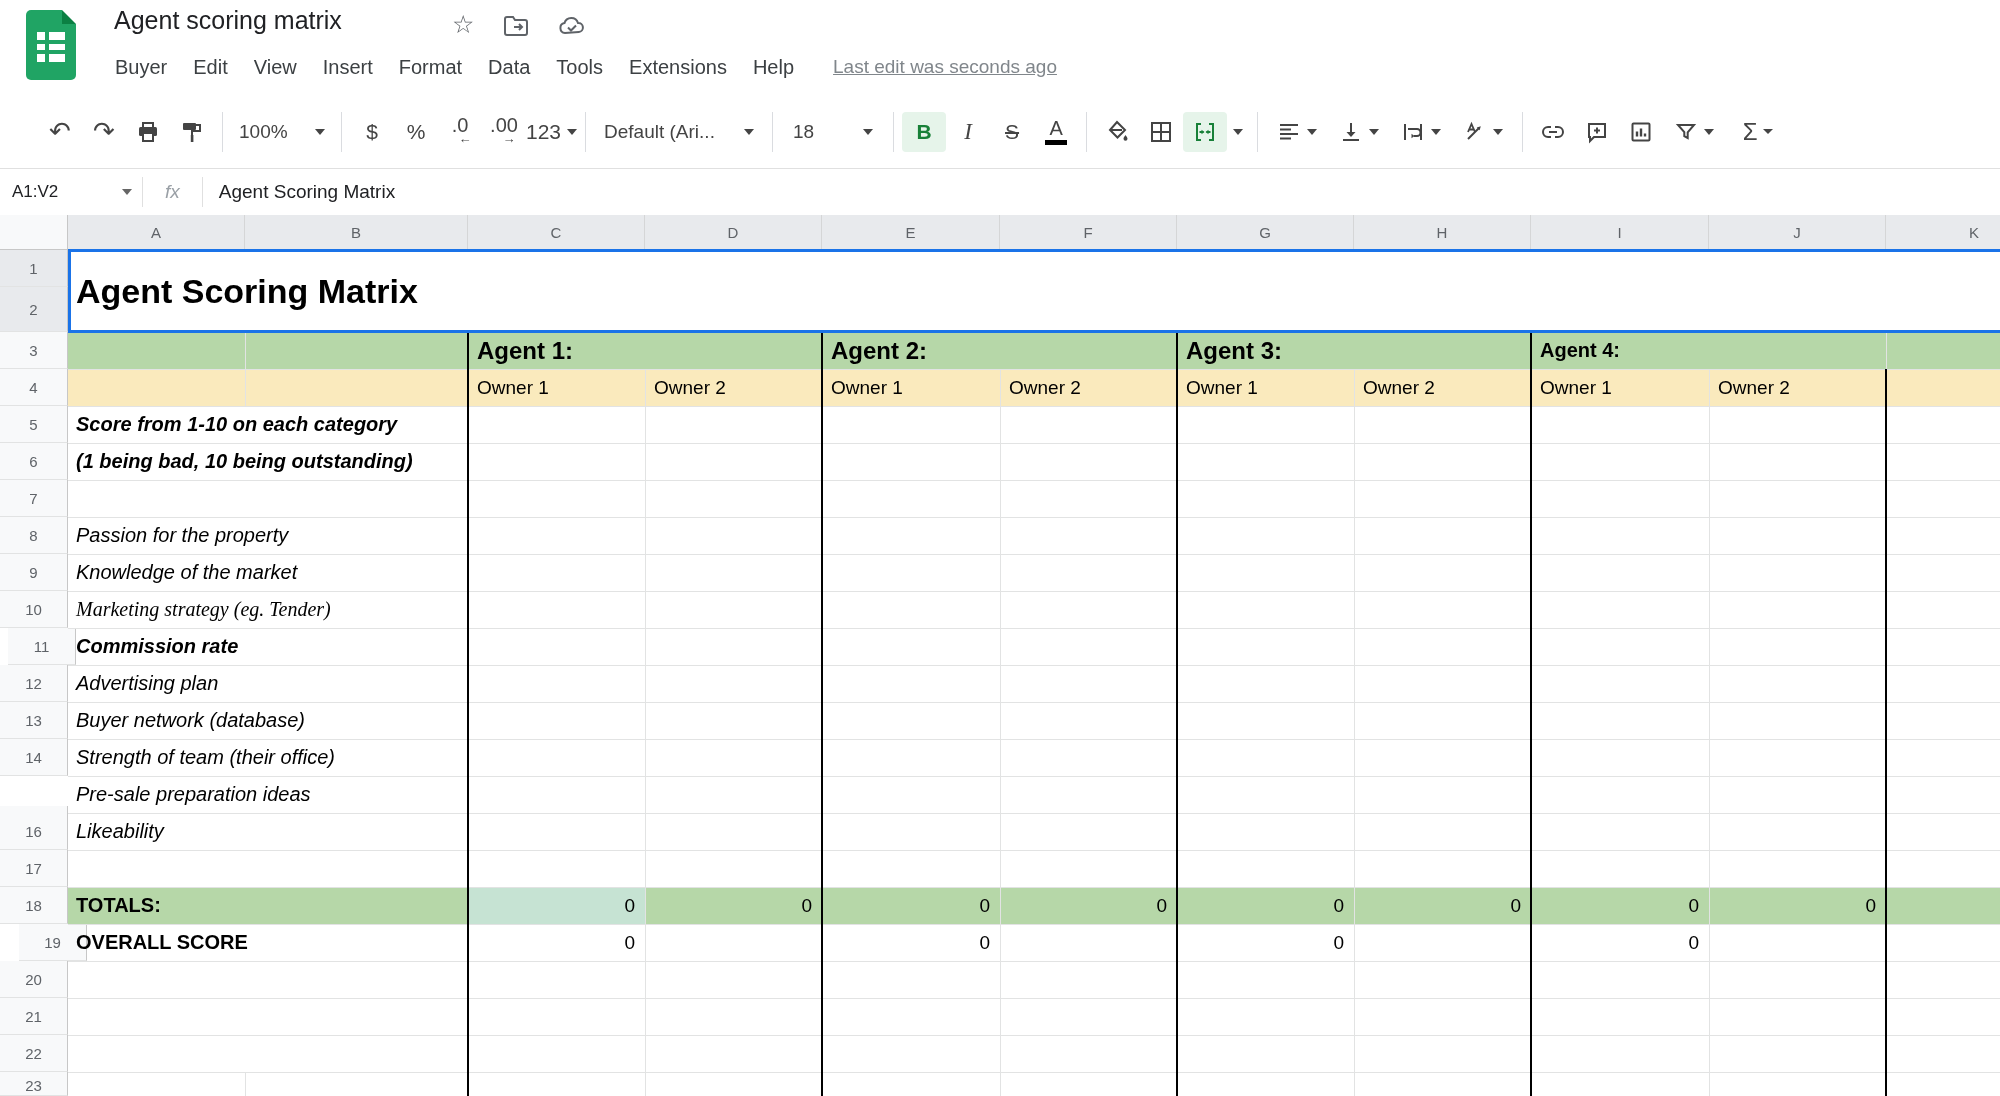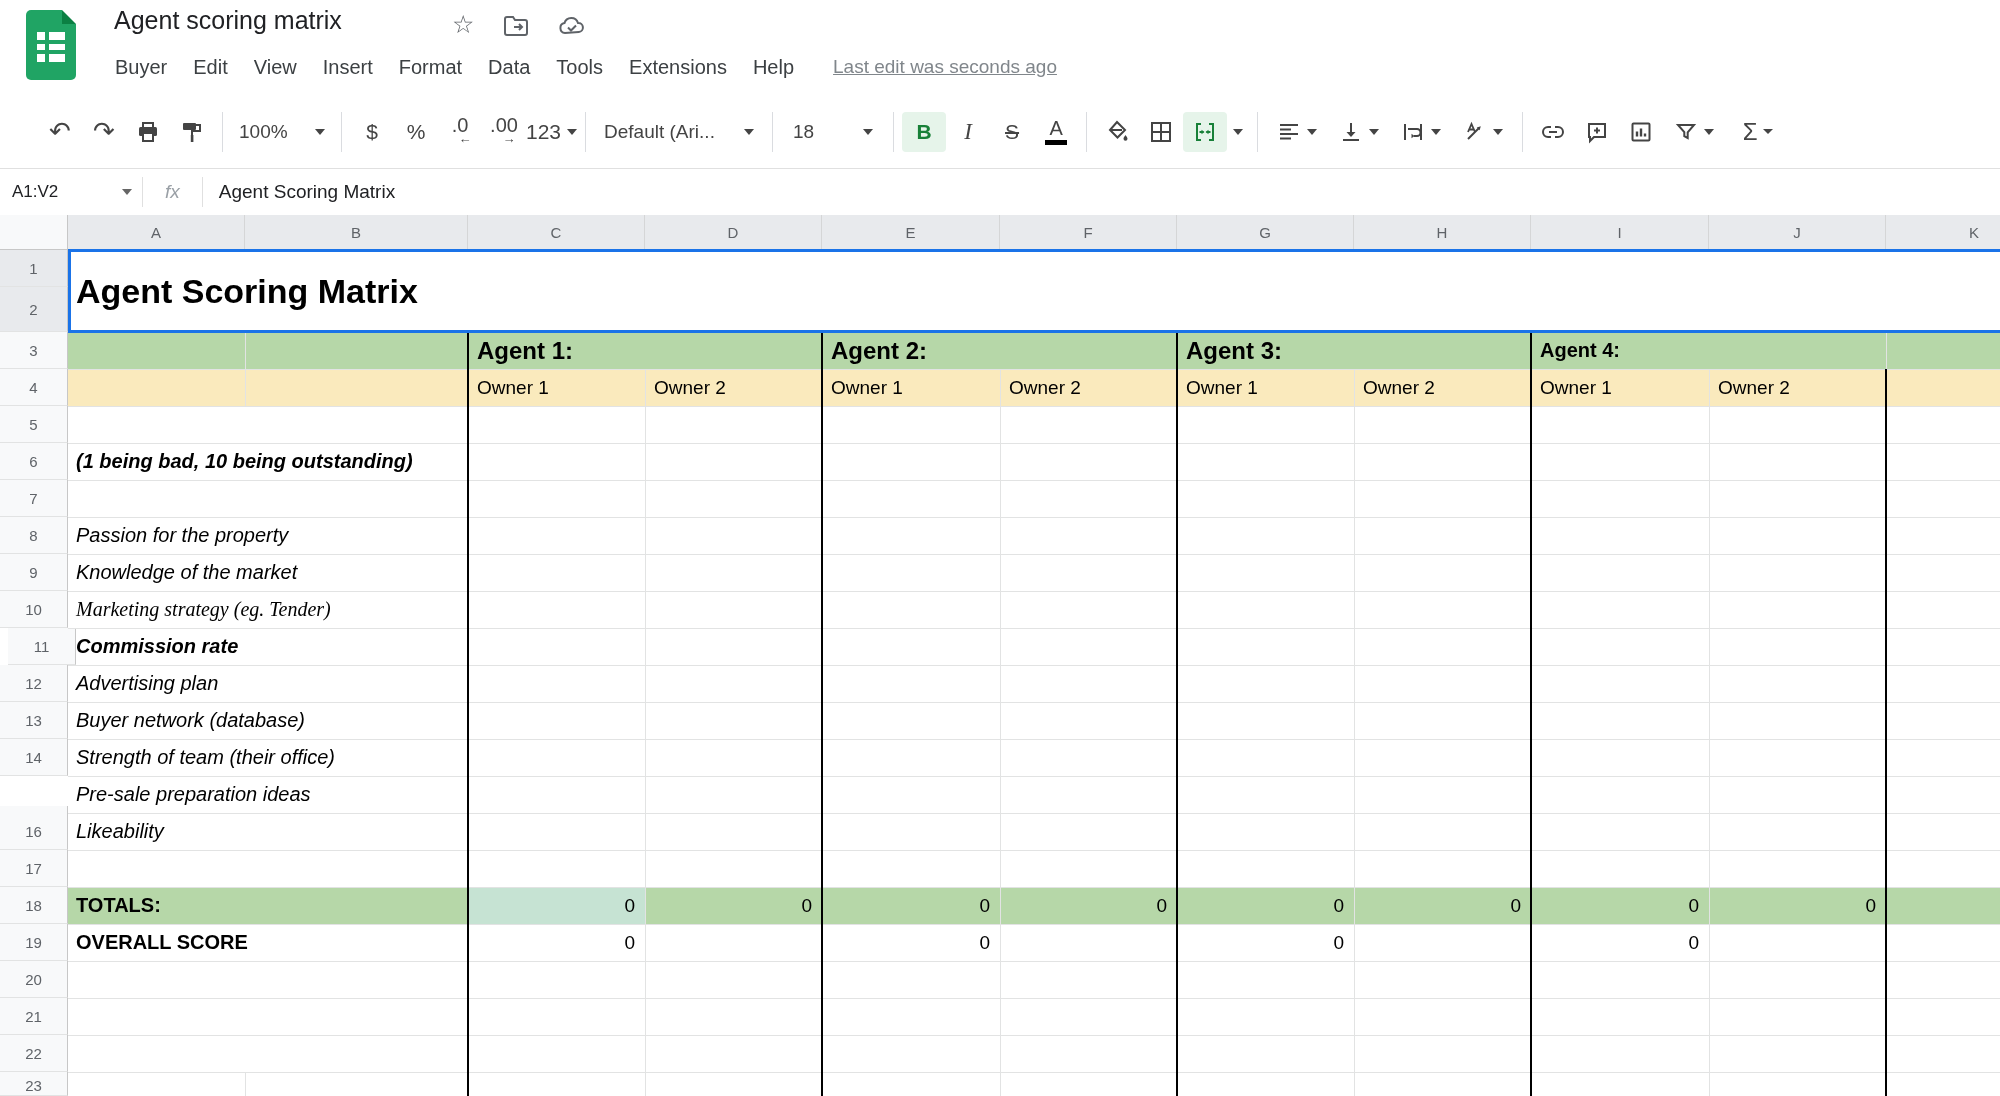--- a/index.html
+++ b/index.html
@@ -286,21 +286,21 @@
   <div class="rn" style="top:554px;height:37px;line-height:37px;">9</div>
   <div class="rn" style="top:591px;height:37px;line-height:37px;">10</div>
   <div class="rn" style="top:628px;height:37px;line-height:37px;margin-left:8px;">11</div>
   <div class="rn" style="top:665px;height:37px;line-height:37px;">12</div>
   <div class="rn" style="top:702px;height:37px;line-height:37px;">13</div>
   <div class="rn" style="top:739px;height:37px;line-height:37px;">14</div>
   <div class="rn" style="top:806px;height:37px;line-height:37px;">15</div>
   <div class="rn" style="top:813px;height:37px;line-height:37px;">16</div>
   <div class="rn" style="top:850px;height:37px;line-height:37px;">17</div>
   <div class="rn" style="top:887px;height:37px;line-height:37px;">18</div>
-  <div class="rn" style="top:924px;height:37px;line-height:37px;">19</div>
+  <div class="rn" style="top:924px;height:37px;line-height:37px;margin-left:19px;">19</div>
   <div class="rn" style="top:961px;height:37px;line-height:37px;">20</div>
   <div class="rn" style="top:998px;height:37px;line-height:37px;">21</div>
   <div class="rn" style="top:1035px;height:37px;line-height:37px;">22</div>
   <div class="rn" style="top:1072px;height:24px;line-height:28px;">23</div>
 
   <div class="band" style="top:332px;background:#b6d7a8;"></div>
   <div class="band" style="top:369px;background:#faeabd;"></div>
   <div class="band" style="top:887px;background:#b6d7a8;"></div>
   <div class="abs" style="left:469px;top:887px;width:176px;height:37px;background:#c6e3d3;"></div>
 
@@ -358,20 +358,21 @@
 
   <div class="cell" style="left:477px;top:369px;font-size:19px;">Owner 1</div>
   <div class="cell" style="left:654px;top:369px;font-size:19px;">Owner 2</div>
   <div class="cell" style="left:831px;top:369px;font-size:19px;">Owner 1</div>
   <div class="cell" style="left:1009px;top:369px;font-size:19px;">Owner 2</div>
   <div class="cell" style="left:1186px;top:369px;font-size:19px;">Owner 1</div>
   <div class="cell" style="left:1363px;top:369px;font-size:19px;">Owner 2</div>
   <div class="cell" style="left:1540px;top:369px;font-size:19px;">Owner 1</div>
   <div class="cell" style="left:1718px;top:369px;font-size:19px;">Owner 2</div>
 
+  <div class="cell bd it" style="left:76px;top:406px;">Score from 1-10 on each category</div>
   <div class="cell bd it" style="left:76px;top:443px;">(1 being bad, 10 being outstanding)</div>
 
   <div class="cell it" style="left:76px;top:517px;">Passion for the property</div>
   <div class="cell it" style="left:76px;top:554px;">Knowledge of the market</div>
   <div class="cell it" style="left:76px;top:591px;font-family:Liberation Serif, serif;">Marketing strategy (eg. Tender)</div>
   <div class="cell it" style="left:76px;top:628px;font-weight:bold;">Commission rate</div>
   <div class="cell it" style="left:76px;top:665px;">Advertising plan</div>
   <div class="cell it" style="left:76px;top:702px;">Buyer network (database)</div>
   <div class="cell it" style="left:76px;top:739px;">Strength of team (their office)</div>
   <div class="cell it" style="left:76px;top:776px;">Pre-sale preparation ideas</div>

